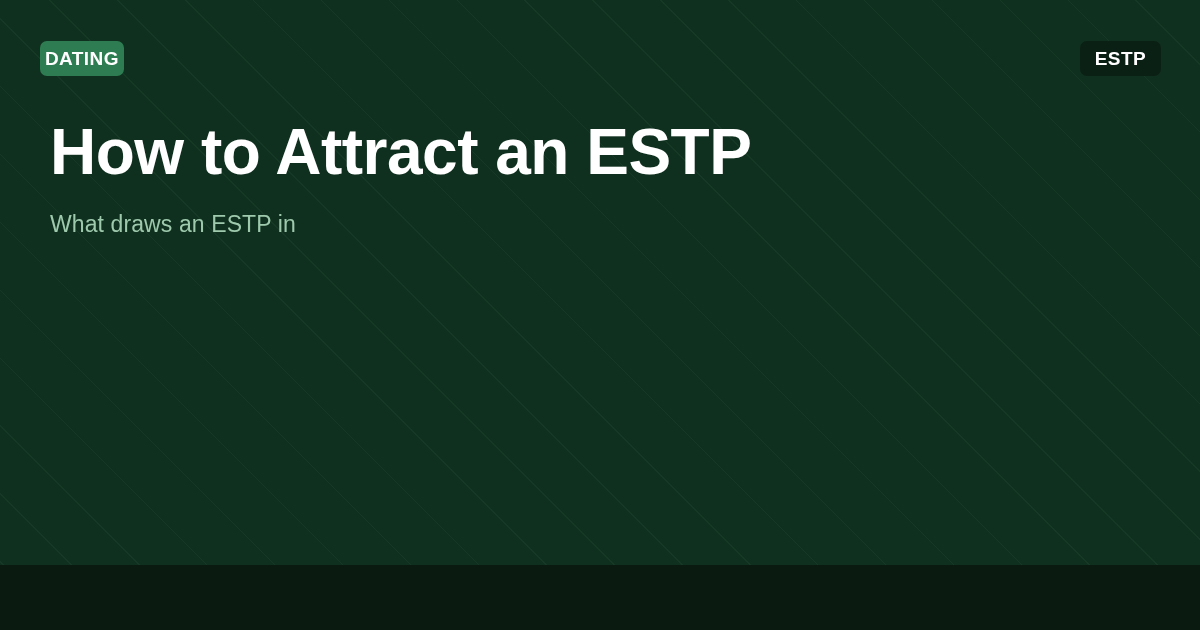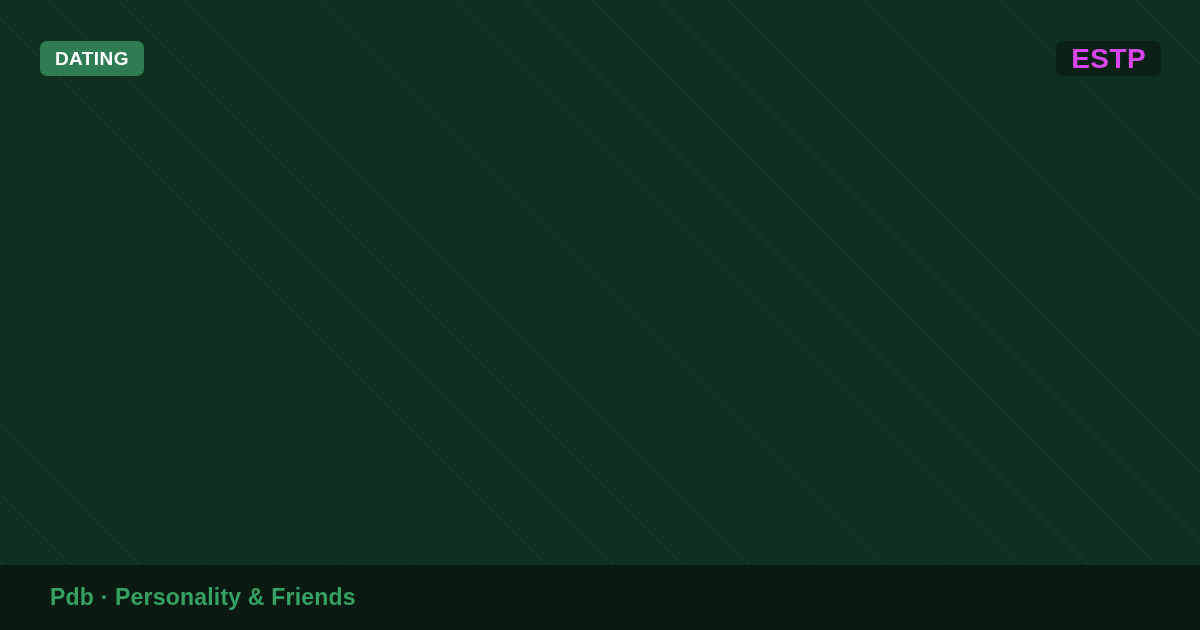--- a/index.html
+++ b/index.html
@@ -42,40 +42,40 @@
     display: flex;
     align-items: center;
     justify-content: space-between;
   }
 
   .badge-category {
     display: inline-flex;
     align-items: center;
     justify-content: center;
     height: 35px;
-    padding: 0 15px;
+    padding: 0 5px;
     border-radius: 7px;
     background: #2e7d52;
     color: #ffffff;
     font-size: 19px;
     font-weight: bold;
     letter-spacing: 0.4px;
     line-height: 1;
   }
 
   .badge-type {
     display: inline-flex;
     align-items: center;
     justify-content: center;
     height: 35px;
     padding: 0 15px;
     border-radius: 7px;
     background: #0b2015;
-    color: #d946ef;
-    font-size: 28px;
+    color: #ffffff;
+    font-size: 19px;
     font-weight: bold;
     letter-spacing: 0.4px;
     line-height: 1;
   }
 
   
   .content {
     position: absolute;
     left: 50px;
     top: 118px;
@@ -135,18 +135,21 @@
 
 <div class="card">
 
   <div class="stripes"></div>
 
   <div class="top-row">
     <span class="badge-category">DATING</span>
     <span class="badge-type">ESTP</span>
   </div>
 
+  <div class="content">
+    <h1 class="title">How to Attract an ESTP</h1>
+    <p class="subtitle">What draws an ESTP in</p>
+  </div>
 
   <div class="footer">
-    <span class="footer-brand">Pdb · Personality &amp; Friends</span>
   </div>
 
 </div>
 
 </body></html>

